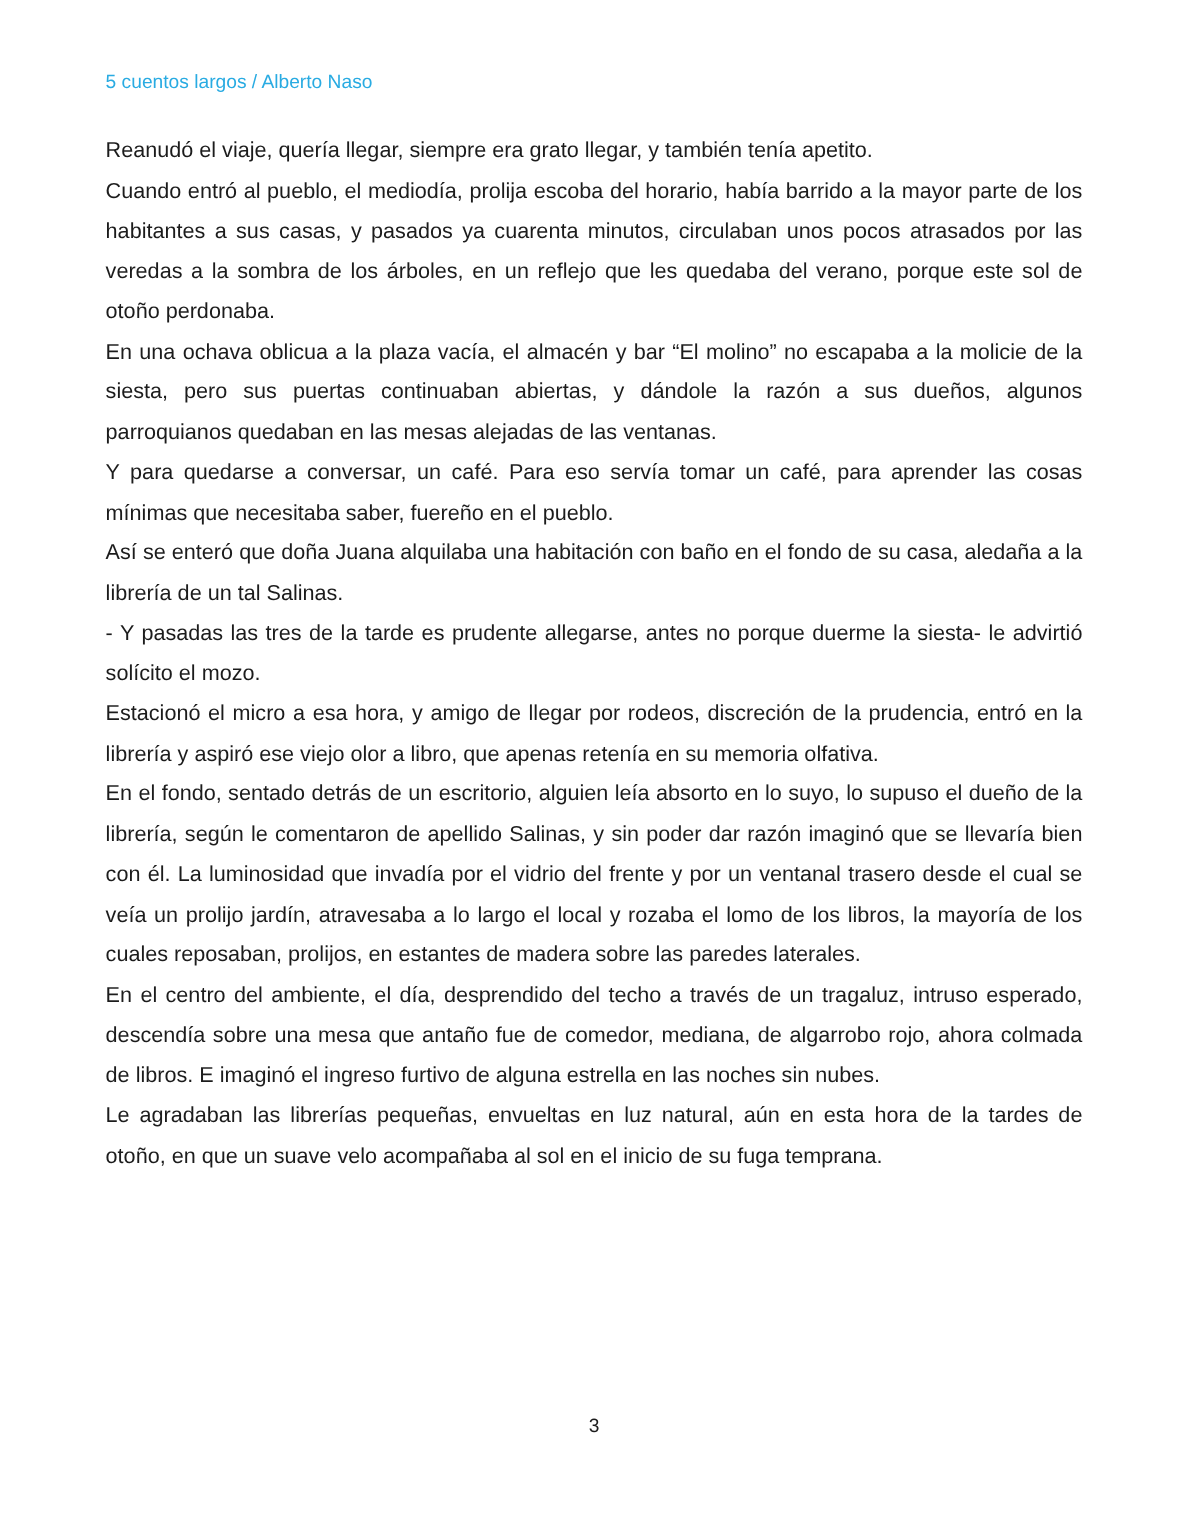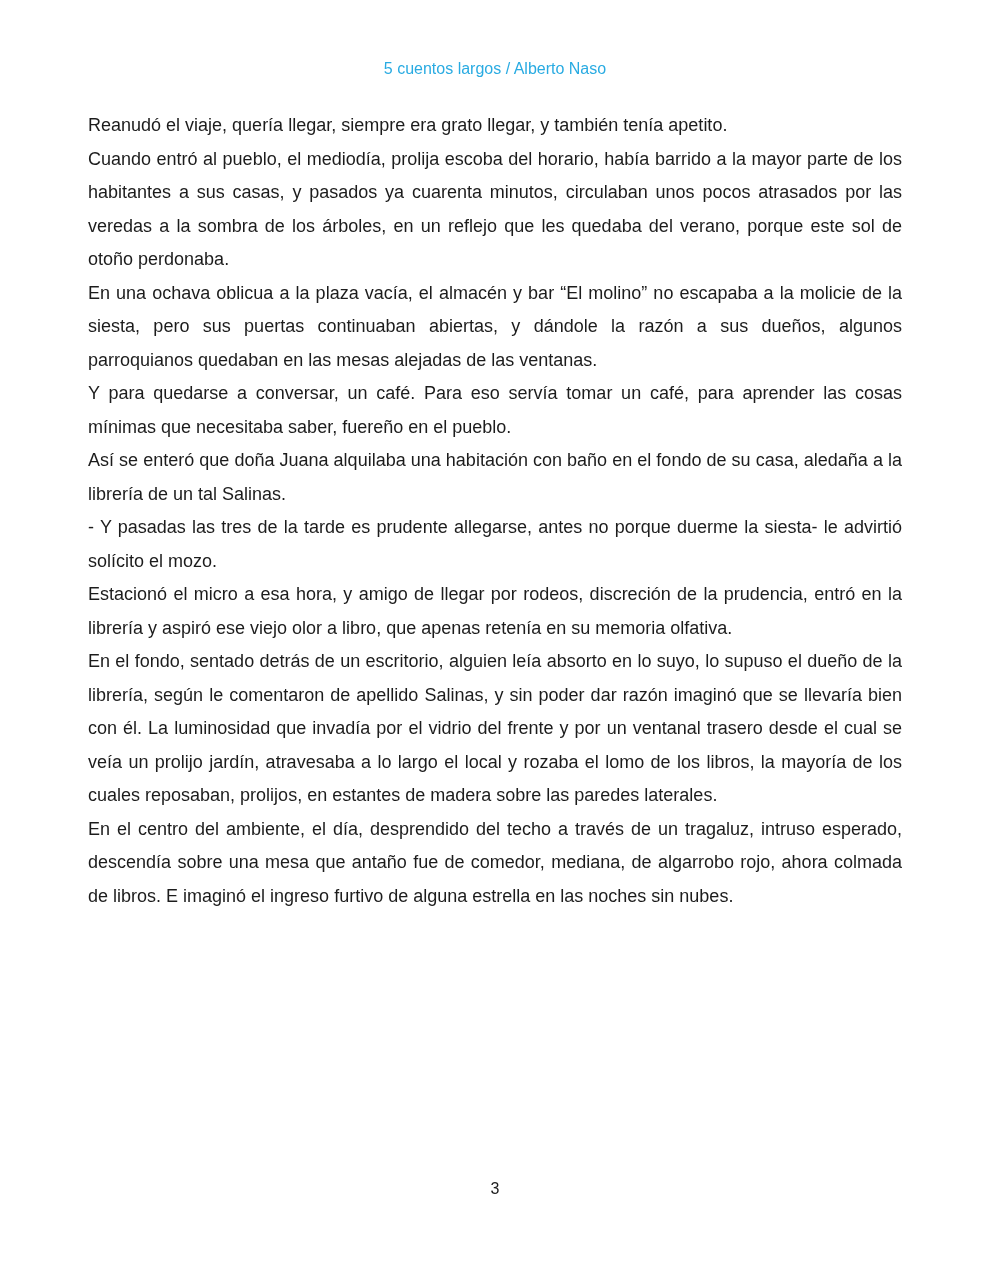--- a/index.html
+++ b/index.html
@@ -13,21 +13,21 @@
     height: 1280px;
     background: #ffffff;
     font-family: "Liberation Sans", sans-serif;
     overflow: hidden;
   }
   .running-header {
     position: absolute;
     top: 58px;
     left: 88px;
     width: 814px;
-    text-align: center;
+    text-align: left;
     font-size: 16px;
     line-height: 22px;
     color: #29ABE2;
   }
   .story-text {
     position: absolute;
     top: 109px;
     left: 88px;
     width: 814px;
     font-size: 18px;
@@ -60,17 +60,18 @@
   <div class="story-text">
     <p>Reanudó el viaje, quería llegar, siempre era grato llegar, y también tenía apetito.</p>
     <p>Cuando entró al pueblo, el mediodía, prolija escoba del horario, había barrido a la mayor parte de los habitantes a sus casas, y pasados ya cuarenta minutos,  circulaban unos pocos atrasados por las veredas a la sombra de los árboles, en un reflejo que les quedaba del verano,  porque este sol de otoño perdonaba.</p>
     <p>En una ochava oblicua a la plaza vacía, el almacén y bar “El molino” no escapaba a la molicie de la siesta, pero sus puertas continuaban abiertas, y dándole la razón a sus dueños, algunos parroquianos quedaban en las mesas alejadas de las ventanas.</p>
     <p>Y para quedarse a conversar, un café. Para eso servía tomar un café, para aprender las cosas mínimas que necesitaba saber, fuereño en el pueblo.</p>
     <p>Así se enteró que doña Juana alquilaba una habitación con baño en el fondo de su casa, aledaña a la librería de un tal Salinas.</p>
     <p>- Y pasadas las tres de la tarde es prudente allegarse, antes no porque duerme la siesta- le advirtió solícito el mozo.</p>
     <p>Estacionó el micro a esa hora, y amigo de llegar por rodeos, discreción de la prudencia, entró en la librería y aspiró ese viejo olor a libro, que apenas retenía en su memoria olfativa.</p>
     <p>En el fondo, sentado detrás de un escritorio, alguien leía absorto en lo suyo, lo supuso el dueño de la librería, según le comentaron de apellido Salinas, y sin poder dar razón imaginó que se llevaría bien con él. La luminosidad que invadía  por el vidrio del frente y por un ventanal trasero desde el cual se veía un prolijo jardín, atravesaba a lo largo el  local y rozaba el lomo de los libros, la mayoría de los cuales reposaban, prolijos, en estantes de madera sobre las paredes laterales.</p>
     <p>En el centro del ambiente, el día, desprendido del techo a través de un tragaluz, intruso esperado, descendía sobre una mesa que antaño fue de comedor, mediana, de algarrobo rojo, ahora colmada de libros.  E imaginó el ingreso furtivo de alguna estrella en las noches sin nubes.</p>
+    <p>Le agradaban las librerías pequeñas, envueltas en luz natural, aún en esta hora de la tardes de otoño, en que un suave velo acompañaba al sol en el inicio de su fuga temprana.</p>
   </div>
 
   <div class="page-number">3</div>
 
 </div>
 
 </body></html>

